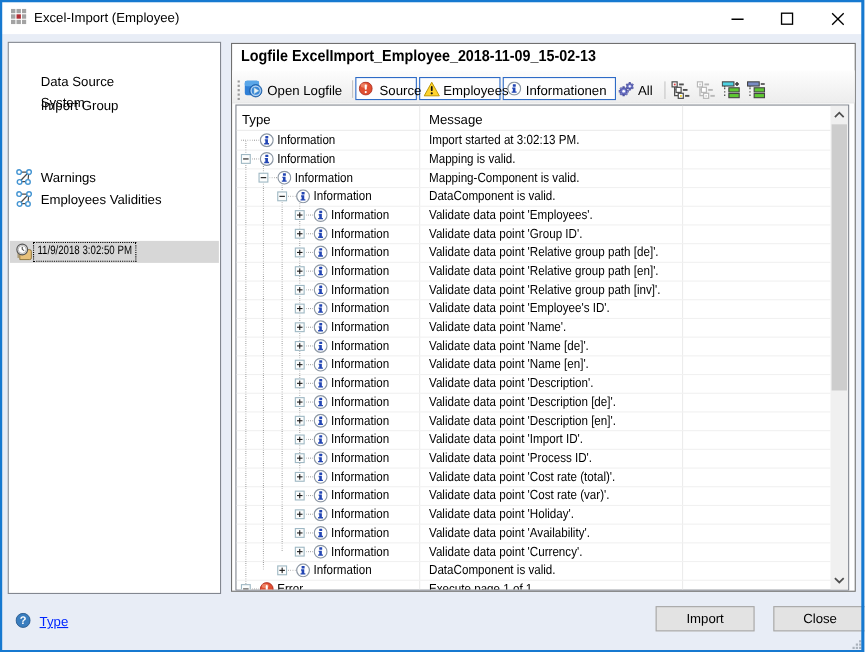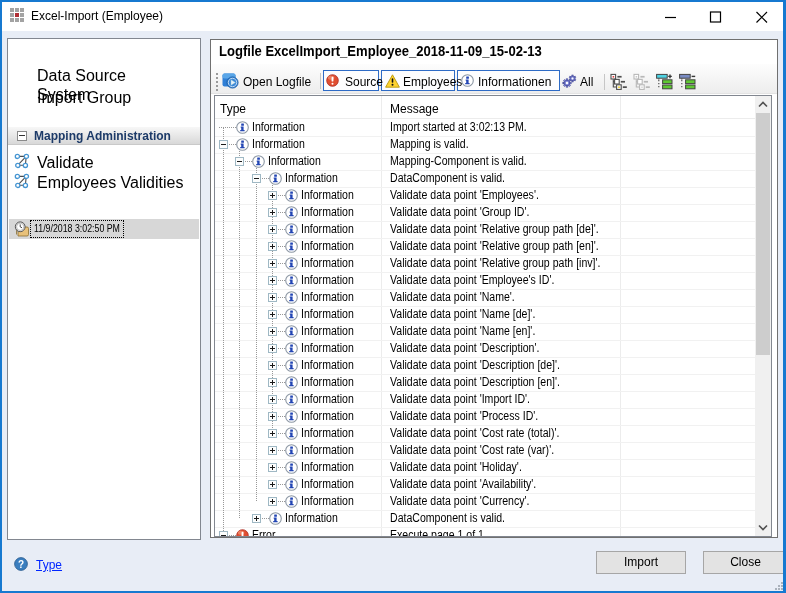--- a/index.html
+++ b/index.html
@@ -6,21 +6,21 @@
 body{font-family:"Liberation Sans",sans-serif;font-size:12px;position:relative;background:#e8edf6}
 .abs{position:absolute}
 #winborder{position:absolute;inset:0;border:2px solid #1679d0;border-right-width:3px;border-bottom-width:2px;pointer-events:none;z-index:50}
 #titlebar{position:absolute;left:2px;top:2px;width:781px;height:29px;background:#fff}
 #apptitle{position:absolute;left:31px;top:9px;color:#000;font-size:12px}
 #sidebar{position:absolute;left:7px;top:38px;width:194px;height:502px;background:#fff;border:1px solid #828790}
 .ghead{position:absolute;left:0;width:192px;height:18px;background:linear-gradient(#f7f7f7,#d8d8d8);border-bottom:1px solid #c9c9c9;color:#1c3a68;font-weight:bold;font-size:12px}
 .ghead .gt{position:absolute;left:26px;top:2px}
 .minbox{position:absolute;left:9px;top:4px;width:10px;height:10px;background:#fff;border:1px solid #8a8a8a}
 .minbox::after{content:"";position:absolute;left:1px;top:3px;width:6px;height:1px;background:#333}
-.sitem{position:absolute;left:29px;color:#000;font-size:16px}
+.sitem{position:absolute;left:29px;color:#000;font-size:12px}
 #main{position:absolute;left:210px;top:39px;width:568px;height:499px;background:#fff;border:1px solid #707070}
 #logtitle{position:absolute;left:219px;top:43px;font-weight:bold;font-size:14.5px;color:#000;z-index:5;transform:scaleX(0.9);transform-origin:0 0}
 #toolbar{position:absolute;left:211px;top:64px;width:566px;height:30px;background:linear-gradient(#fdfdfd,#ededed);border-bottom:1px solid #e3e3e3;z-index:4}
 .tbtn{position:absolute;height:21px;border:1px solid #2e6bc6;background:#fdfdfe;z-index:5}
 .ttxt{position:absolute;white-space:nowrap;font-size:12px;color:#000;z-index:6}
 .tsep{position:absolute;width:1px;height:16px;background:#c6c6c6;z-index:5}
 #list{position:absolute;left:214px;top:95px;width:558px;height:442px;background:#fff;border:1px solid #828790;overflow:hidden;z-index:6}
 .colline{position:absolute;top:0;bottom:0;width:1px;background:#ececec}
 .rowline{position:absolute;left:0;width:540px;height:1px;background:#f1f1f1}
 .cell{position:absolute;white-space:nowrap;color:#000;font-size:12px;transform:scaleX(0.88);transform-origin:0 50%}
@@ -51,32 +51,28 @@
 <div id="apptitle">Excel-Import (Employee)</div>
 <svg class="abs" style="left:655px;top:2px;z-index:10" width="120" height="29" viewBox="0 0 120 29">
     <path d="M10 15.5 h11" stroke="#000" stroke-width="1.2" fill="none"></path>
     <rect x="55.5" y="10" width="10" height="10" fill="none" stroke="#000" stroke-width="1.2"></rect>
     <path d="M101.5 10 l10.5 10.5 M112 10 l-10.5 10.5" stroke="#000" stroke-width="1.2" fill="none"></path>
   </svg>
 <div id="sidebar">
 <div class="sitem" style="top:28px">Data Source</div>
 <div class="sitem" style="top:47px">System</div>
 <div class="sitem" style="top:50px">Import Group</div>
-<div class="ghead" style="top:88px">
-      <span class="minbox"></span>
-      <span class="gt">Mapping Administration</span>
-    </div>
 <svg class="abs" style="left:6px;top:114px" width="16" height="16" viewBox="0 0 16 16">
       <path d="M3.4 3.4 H12.2 M12.2 3.4 L3.8 12.2 M12.2 3.4 L11.4 12.2 M3.8 12.2 H11.4" stroke="#4c4c4c" stroke-width="1.1" fill="none"></path>
       <circle cx="3.4" cy="3.4" r="2.1" fill="#fff" stroke="#4595d2" stroke-width="1.3"></circle>
       <circle cx="12.4" cy="3.4" r="2.1" fill="#fff" stroke="#4595d2" stroke-width="1.3"></circle>
       <circle cx="3.8" cy="12.4" r="2.1" fill="#fff" stroke="#4595d2" stroke-width="1.3"></circle>
       <circle cx="11.4" cy="12.4" r="2.1" fill="#fff" stroke="#4595d2" stroke-width="1.3"></circle>
     </svg>
-<div class="sitem" style="top:115px">Validate</div>
+<div class="sitem" style="top:115px">Warnings</div>
 <svg class="abs" style="left:6px;top:134px" width="16" height="16" viewBox="0 0 16 16">
       <path d="M3.4 3.4 H12.2 M12.2 3.4 L3.8 12.2 M12.2 3.4 L11.4 12.2 M3.8 12.2 H11.4" stroke="#4c4c4c" stroke-width="1.1" fill="none"></path>
       <circle cx="3.4" cy="3.4" r="2.1" fill="#fff" stroke="#4595d2" stroke-width="1.3"></circle>
       <circle cx="12.4" cy="3.4" r="2.1" fill="#fff" stroke="#4595d2" stroke-width="1.3"></circle>
       <circle cx="3.8" cy="12.4" r="2.1" fill="#fff" stroke="#4595d2" stroke-width="1.3"></circle>
       <circle cx="11.4" cy="12.4" r="2.1" fill="#fff" stroke="#4595d2" stroke-width="1.3"></circle>
     </svg>
 <div class="sitem" style="top:135px">Employees Validities</div>
 <div class="abs" style="left:1px;top:180px;width:190px;height:20px;background:#d7d7d7"></div>
 <svg class="abs" style="left:6px;top:182px" width="16" height="16" viewBox="0 0 16 16">

